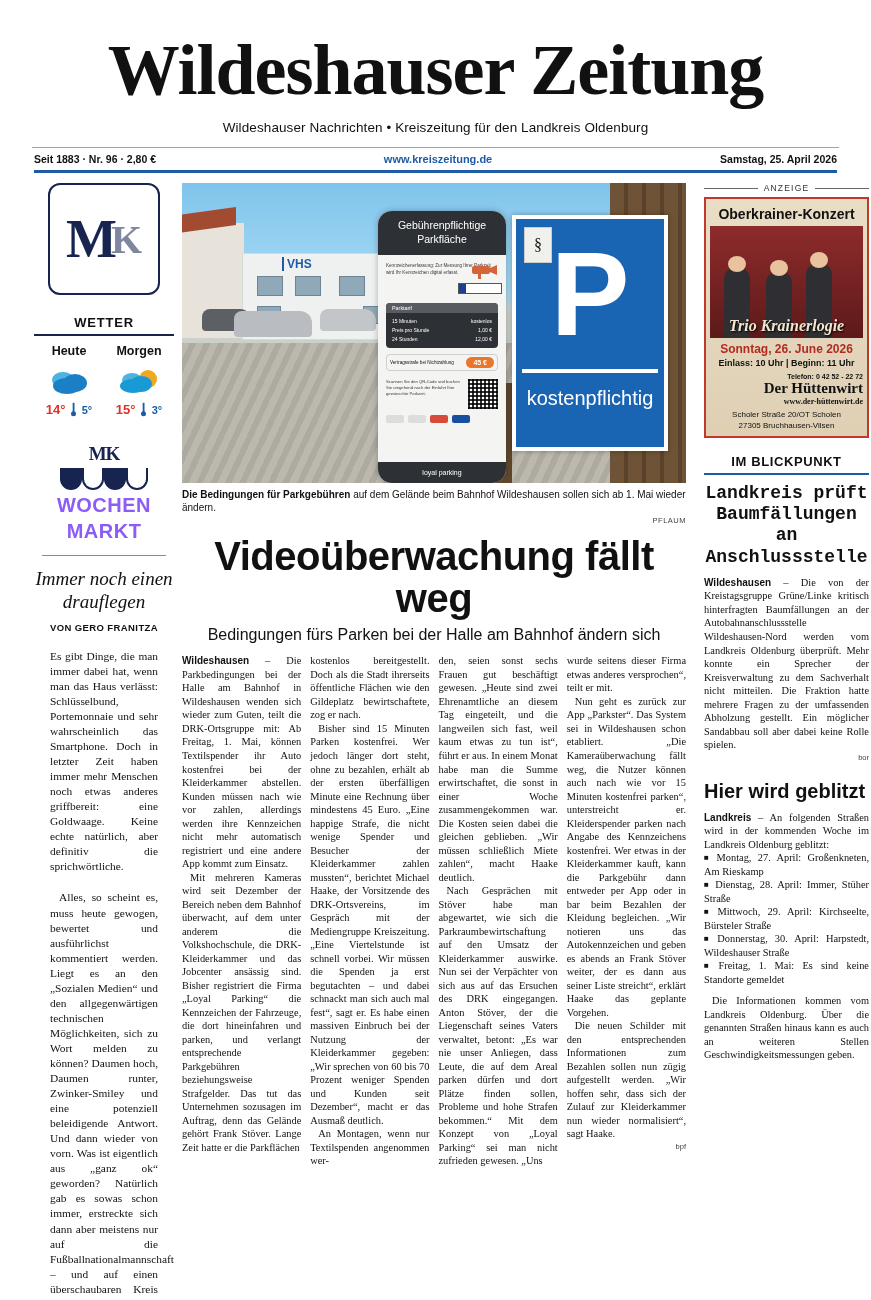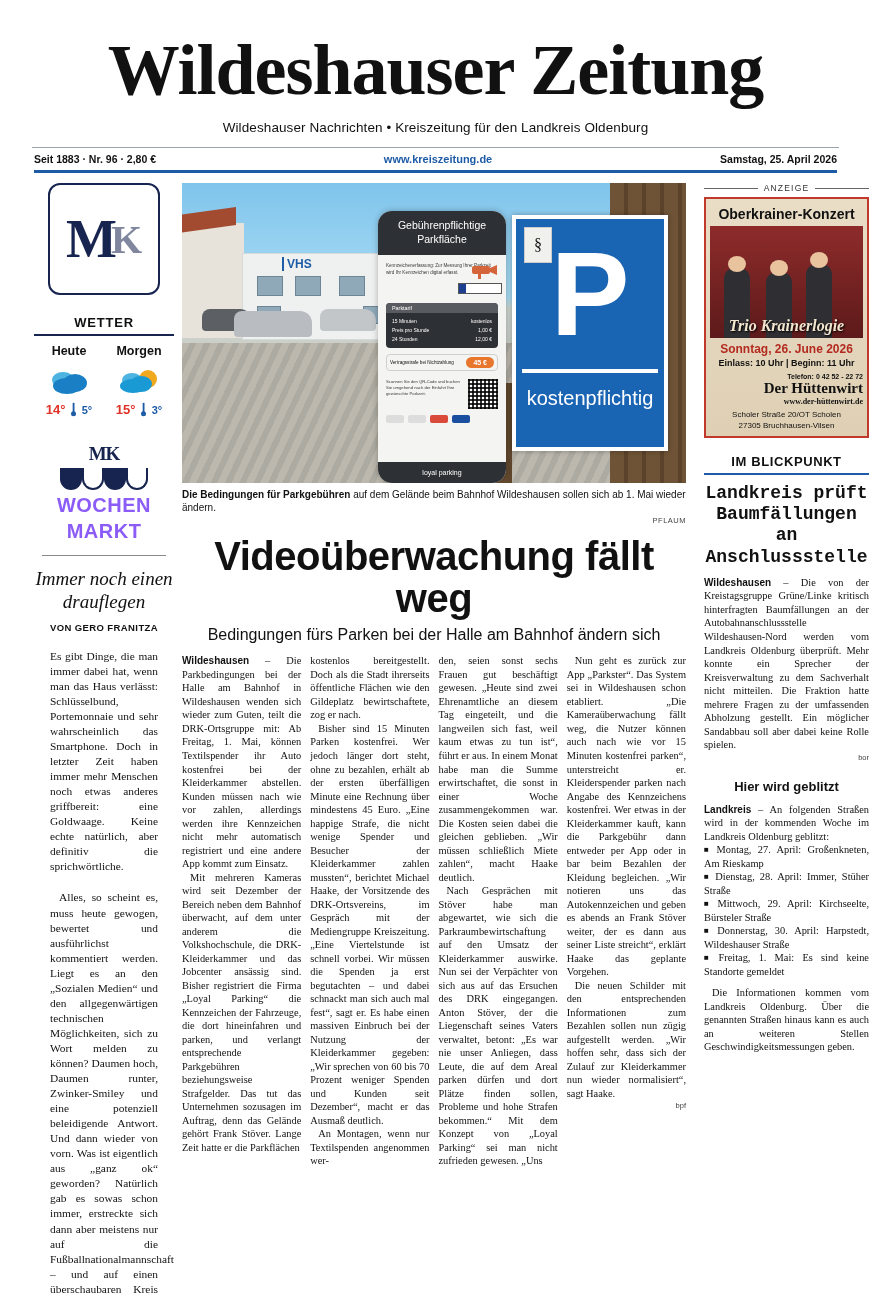--- a/index.html
+++ b/index.html
@@ -197,22 +197,22 @@
   }
   .right-body{
     font-family:"Liberation Serif",serif;font-size:10.4px;line-height:1.3;
     text-align:justify;margin-top:8px;color:#111;hyphens:auto;
   }
   .right-body p{margin:0;text-indent:8px;}
   .right-body p.first{text-indent:0;}
   .right-body .loc{font-family:"Liberation Sans",sans-serif;font-weight:700;font-size:10px;}
   .sig{font-family:"Liberation Sans",sans-serif;font-size:7.5px;text-align:right;color:#444;margin-top:1px;}
   .hier-title{
-    font-family:"Liberation Sans",sans-serif;font-weight:700;font-size:13px;
-    text-align:center;line-height:1.15;margin-top:18px;color:#111;
+    font-family:"Liberation Sans",sans-serif;font-weight:700;font-size:20px;
+    text-align:left;line-height:1.15;margin-top:18px;color:#111;
   }
   .bullets p{text-indent:0;margin:0;}
   .bul:before{content:"\25A0";font-size:8px;margin-right:4px;vertical-align:1px;}
 </style>
 </head>
 <body>
 
 <div class="page">
 
   <div class="masthead">
@@ -402,20 +402,21 @@
           </div>
         </div>
         <div class="c">
           <div class="body-text">
             <p class="first">den, seien sonst sechs Frauen gut beschäftigt gewesen. „Heute sind zwei Ehrenamtliche an diesem Tag eingeteilt, und die langweilen sich fast, weil kaum etwas zu tun ist“, führt er aus. In einem Monat habe man die Summe erwirtschaftet, die sonst in einer Woche zusammengekommen war. Die Kosten seien dabei die gleichen geblieben. „Wir müssen schließlich Miete zahlen“, macht Haake deutlich.</p>
             <p>Nach Gesprächen mit Stöver habe man abgewartet, wie sich die Parkraumbewirtschaftung auf den Umsatz der Kleiderkammer auswirke. Nun sei der Verpächter von sich aus auf das Ersuchen des DRK eingegangen. Anton Stöver, der die Liegenschaft seines Vaters verwaltet, betont: „Es war nie unser Anliegen, dass Leute, die auf dem Areal parken dürfen und dort Plätze finden sollen, Probleme und hohe Strafen bekommen.“ Mit dem Konzept von „Loyal Parking“ sei man nicht zufrieden gewesen. „Uns</p>
           </div>
         </div>
         <div class="c">
           <div class="body-text">
+            <p class="first">wurde seitens dieser Firma etwas anderes versprochen“, teilt er mit.</p>
             <p>Nun geht es zurück zur App „Parkster“. Das System sei in Wildeshausen schon etabliert. „Die Kameraüberwachung fällt weg, die Nutzer können auch nach wie vor 15 Minuten kostenfrei parken“, unterstreicht er. Kleiderspender parken nach Angabe des Kennzeichens kostenfrei. Wer etwas in der Kleiderkammer kauft, kann die Parkgebühr dann entweder per App oder in bar beim Bezahlen der Kleidung begleichen. „Wir notieren uns das Autokennzeichen und geben es abends an Frank Stöver weiter, der es dann aus seiner Liste streicht“, erklärt Haake das geplante Vorgehen.</p>
             <p>Die neuen Schilder mit den entsprechenden Informationen zum Bezahlen sollen nun zügig aufgestellt werden. „Wir hoffen sehr, dass sich der Zulauf zur Kleiderkammer nun wieder normalisiert“, sagt Haake.</p>
           </div>
           <div class="sig">bpf</div>
         </div>
       </div>
     </div>
 
     <div class="col-right">
 

